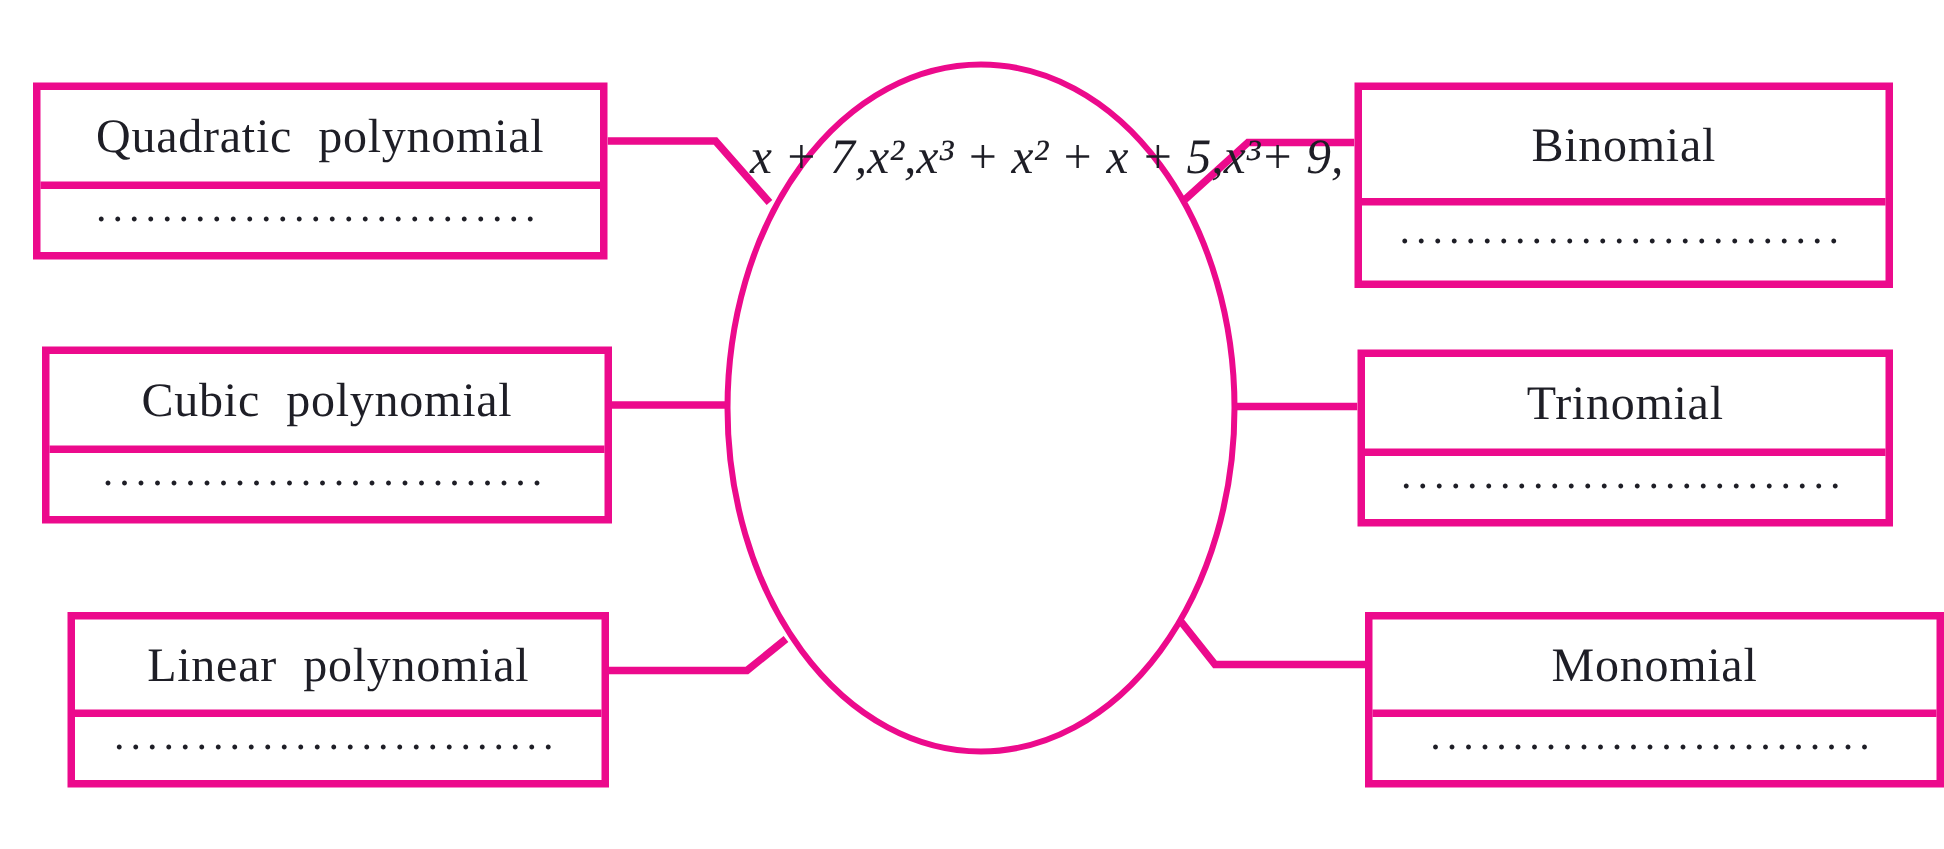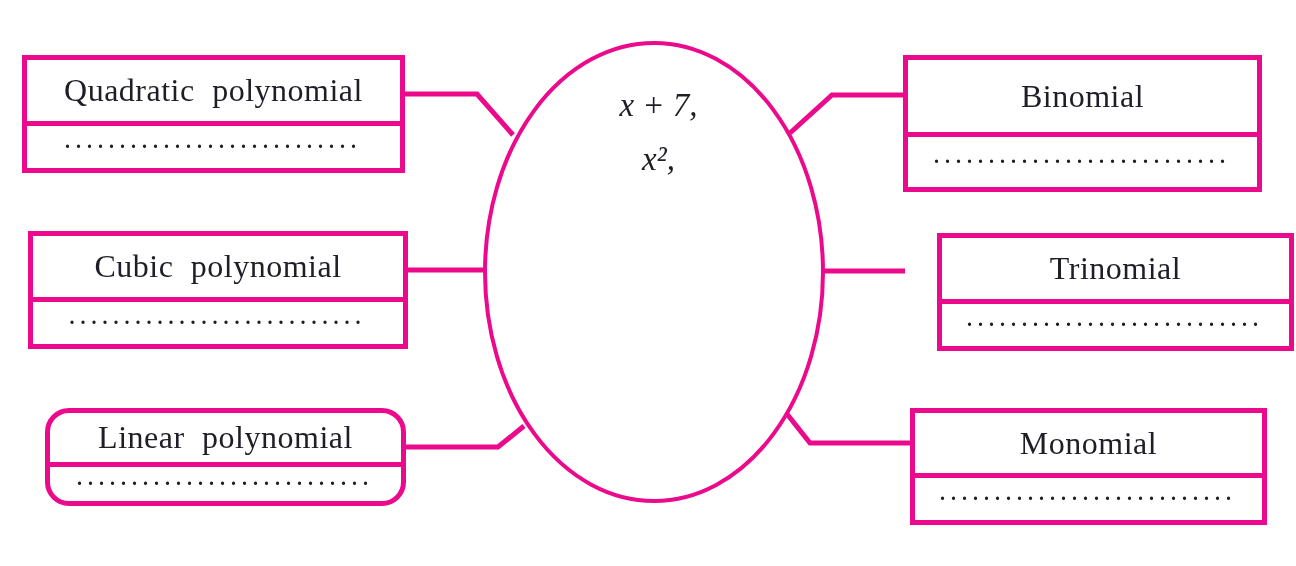--- a/index.html
+++ b/index.html
@@ -60,60 +60,62 @@
   .box-answer span {
     font-size: 20px;
     font-weight: 700;
     letter-spacing: 6px;
     line-height: 1;
     transform: translateY(-6px);
     white-space: nowrap;
   }
   .expr-column {
     position: absolute;
-    left: 490px;
+    left: 500px;
     top: 79px;
     width: 337px;
     display: flex;
-    flex-direction: column;
+    flex-direction: row;
     align-items: center;
   }
   .expr {
     line-height: 53.5px;
     font-size: 33px;
     font-style: italic;
     white-space: nowrap;
     text-align: center;
   }
   
   .box-quadratic { left: 22px;  top: 55px;  width: 383px; height: 118px; }
   .box-cubic     { left: 28px;  top: 231px; width: 380px; height: 118px; }
-  .box-linear    { left: 45px;  top: 408px; width: 361px; height: 98px; border-radius: 24px; }
+  .box-linear    { left: 45px;  top: 408px; width: 361px; height: 117px; }
   .box-binomial  { left: 903px; top: 55px;  width: 359px; height: 137px; }
-  .box-trinomial { left: 905px; top: 233px; width: 357px; height: 118px; margin-left: 32px; }
-  .box-monomial  { left: 910px; top: 408px; width: 357px; height: 117px; }
+  .box-trinomial { left: 905px; top: 233px; width: 357px; height: 118px; }
+  .box-monomial  { left: 910px; top: 408px; width: 386px; height: 117px; }
 </style>
 </head>
 <body>
 
 <div class="canvas">
 
   <svg class="overlay" viewBox="0 0 1296 566">
     <ellipse cx="654" cy="272" rx="169" ry="229"></ellipse>
     <polyline points="405,94 477,94 513,135"></polyline>
     <polyline points="403,270 486,270"></polyline>
     <polyline points="406,447 498,447 524,426"></polyline>
     <polyline points="790,133 832,95 903,95"></polyline>
     <polyline points="822,271 905,271"></polyline>
     <polyline points="787,414 810,443 910,443"></polyline>
   </svg>
 
   <div class="expr-column">
     <div class="expr">x + 7,</div>
     <div class="expr">x²,</div>
+    <div class="expr">x³ + x² + x + 5,</div>
+    <div class="expr">x³+ 9,</div>
   </div>
 
   <div class="box box-quadratic">
     <div class="box-label">Quadratic polynomial</div>
     <div class="box-answer">
       <span>...........................</span>
     </div>
   </div>
 
   <div class="box box-cubic">

